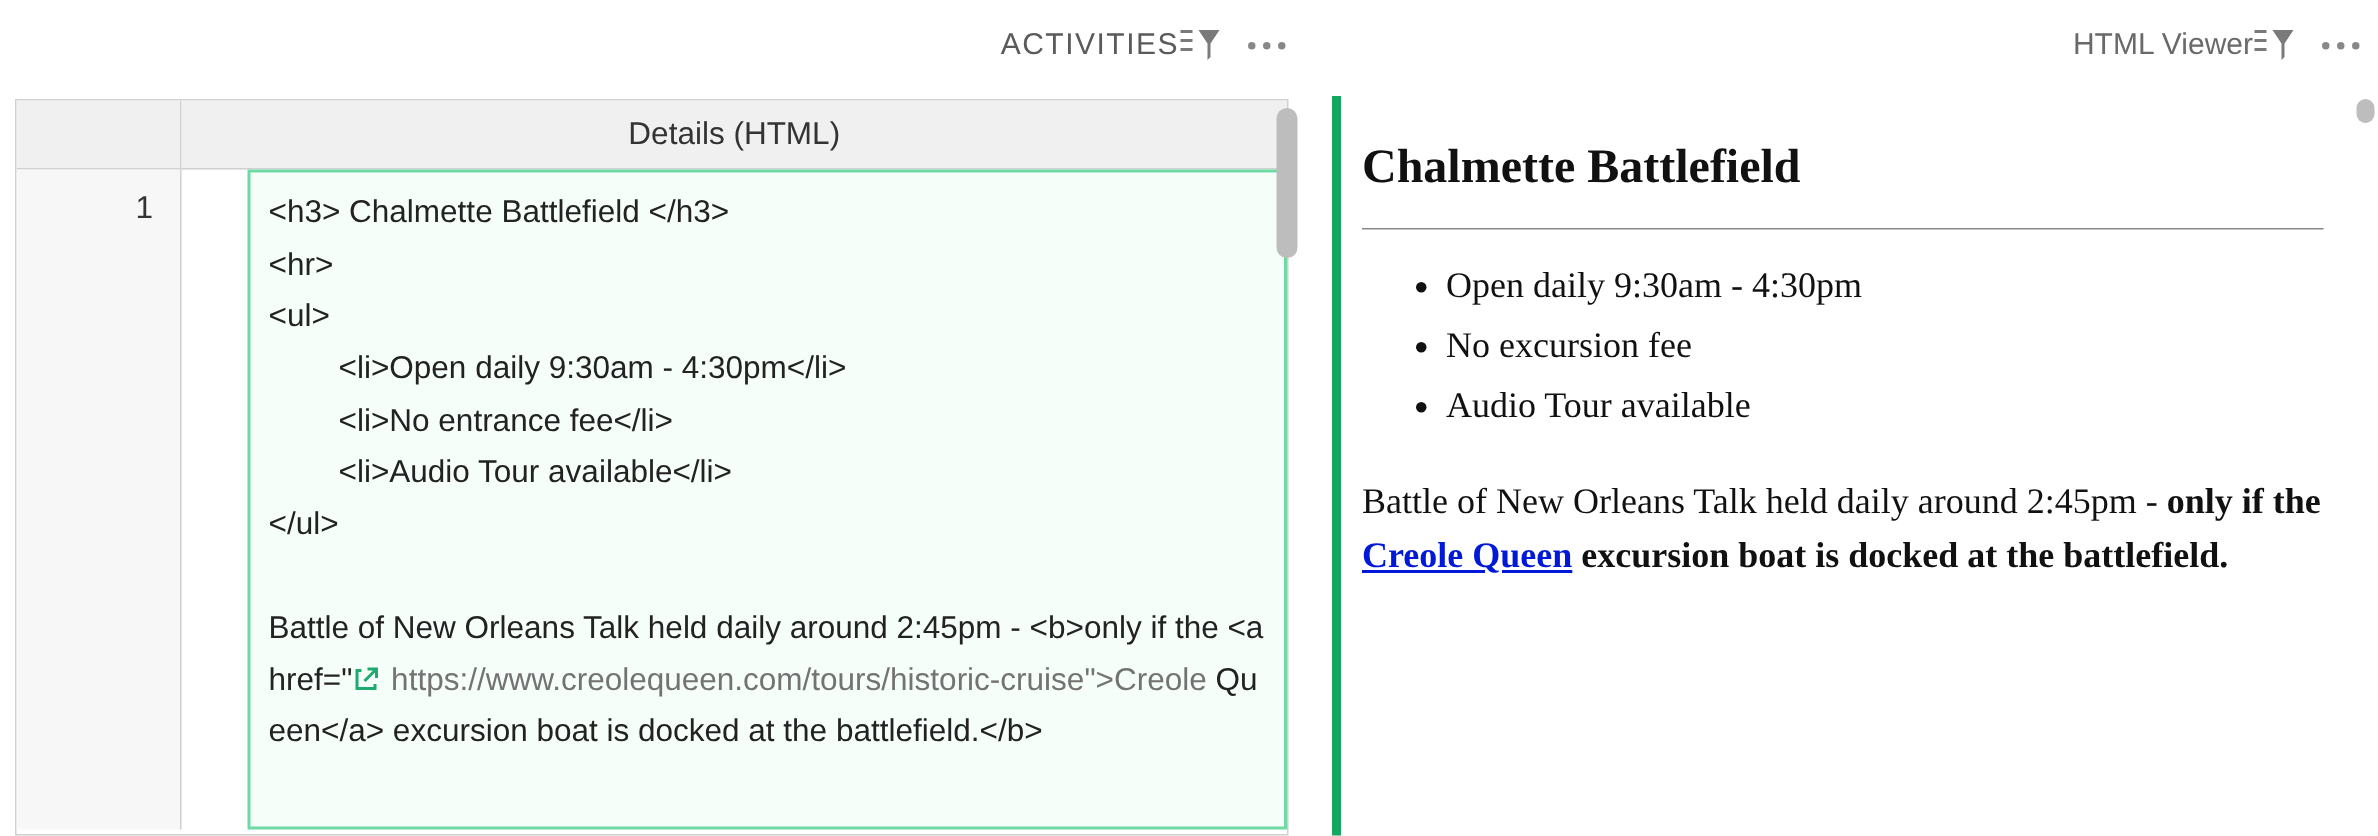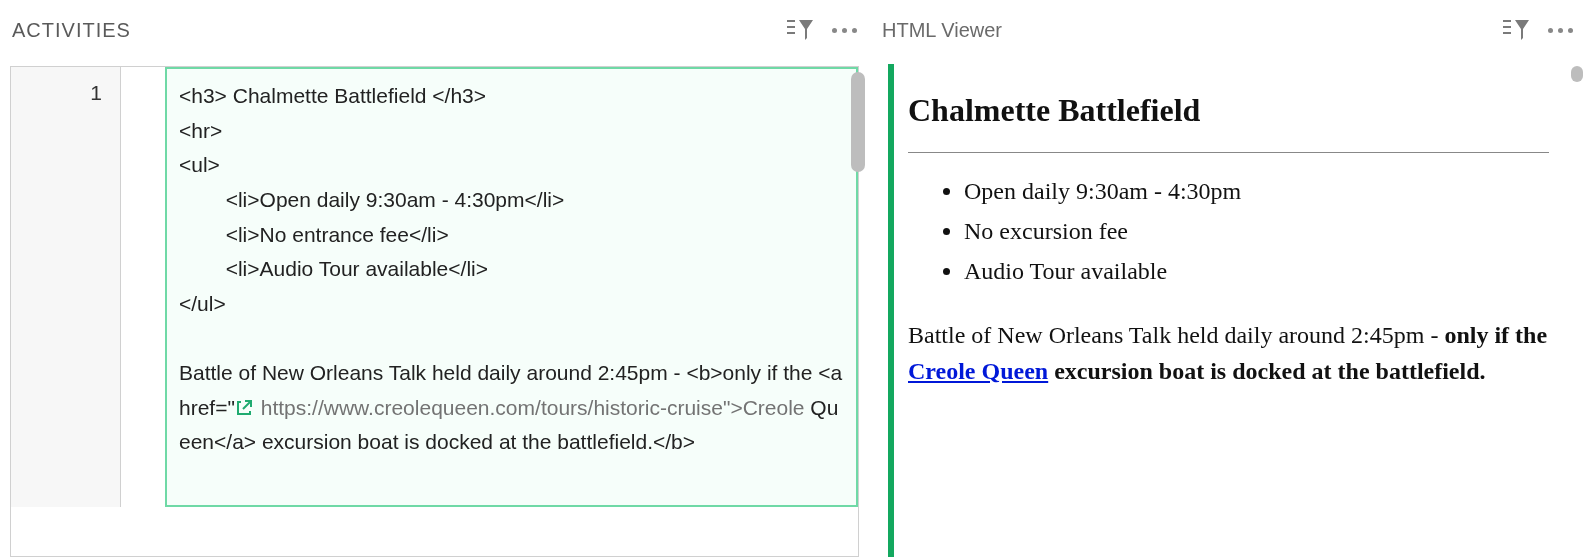--- a/index.html
+++ b/index.html
@@ -12,20 +12,21 @@
       background: #fff;
       width: 1585px;
       height: 557px;
       display: flex;
       overflow: hidden;
     }
     .panel {
       position: relative;
       display: flex;
       flex-direction: column;
+      align-items: flex-end;
     }
     .panel-left {
       width: 870px;
       border-right: 1px solid #fff;
     }
     .panel-right {
       flex: 1;
       position: relative;
     }
     .panel-header {
@@ -199,20 +200,24 @@
         <span class="ellipsis-dots">
             <span></span>
             <span></span>
             <span></span>
           </span>
       </span>
     </div>
   </div>
 
   <div class="table-wrap">
+    <div class="grid grid-header-row">
+      <div class="cell rownum-header"></div>
+      <div class="cell">Details (HTML)</div>
+    </div>
     <div class="grid grid-body-row">
       <div class="cell rownum">1</div>
       <div class="cell detail">
         <div class="cell-editor"><span>&lt;h3&gt; Chalmette Battlefield &lt;/h3&gt;
 &lt;hr&gt;
 &lt;ul&gt;
         &lt;li&gt;Open daily 9:30am - 4:30pm&lt;/li&gt;
         &lt;li&gt;No entrance fee&lt;/li&gt;
         &lt;li&gt;Audio Tour available&lt;/li&gt;
 &lt;/ul&gt;

